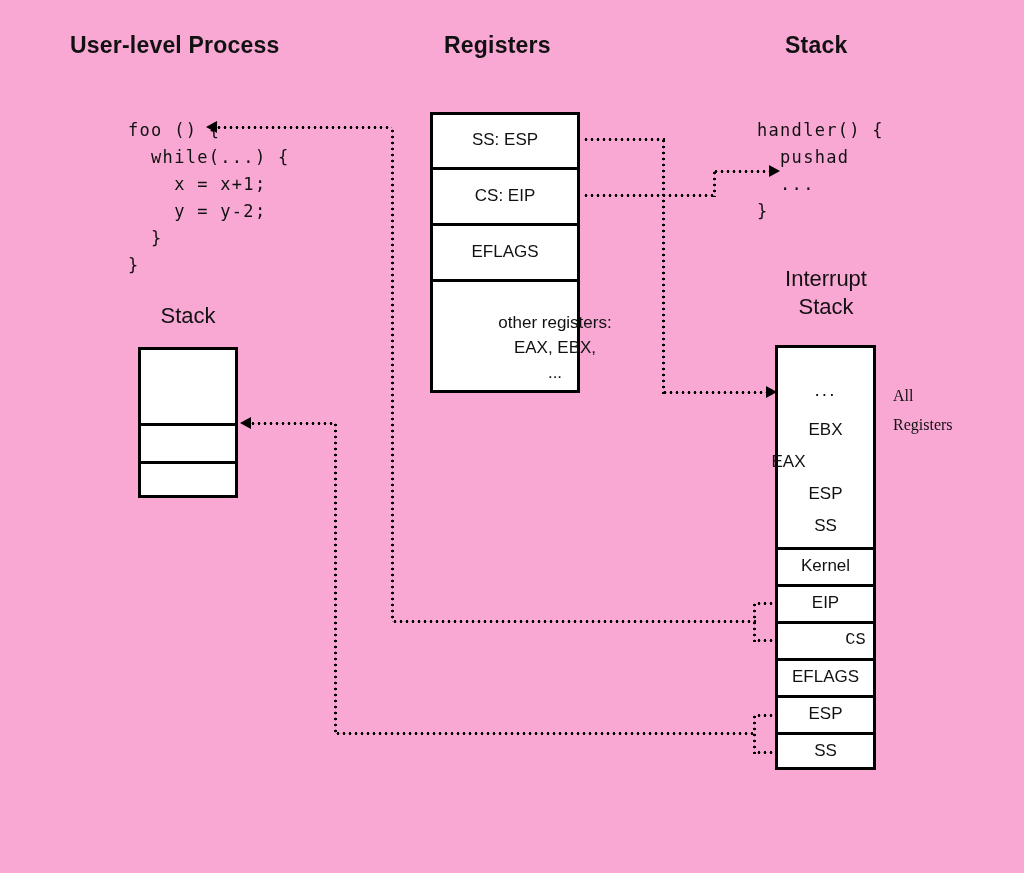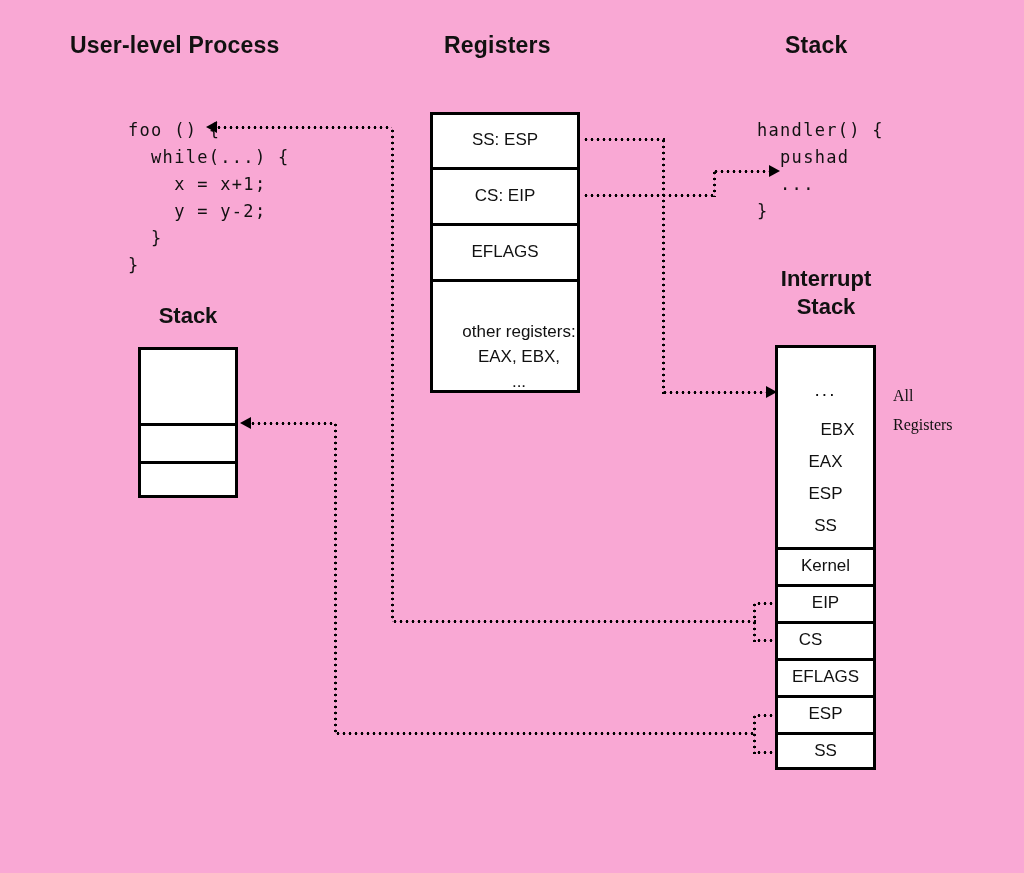--- a/index.html
+++ b/index.html
@@ -29,21 +29,21 @@
     font-family: "DejaVu Sans Mono", "Liberation Mono", monospace;
     font-size: 17px;
     line-height: 27px;
     letter-spacing: 1.3px;
     white-space: pre;
     color: #111111;
   }
   .sec-title {
     position: absolute;
     font-size: 22px;
-    font-weight: 700;
+    font-weight: 400;
     text-align: center;
     white-space: nowrap;
     color: #111111;
   }
   .sec-title.two-line {
     line-height: 28px;
     white-space: normal;
   }
   .box {
     position: absolute;
@@ -132,47 +132,47 @@
   <div class="divider" style="left:138px; top:461px; width:100px;"></div>
 
   <div class="box" style="left:430px; top:112px; width:150px; height:281px;"></div>
   <div class="divider" style="left:430px; top:167px; width:150px;"></div>
   <div class="divider" style="left:430px; top:223px; width:150px;"></div>
   <div class="divider" style="left:430px; top:279px; width:150px;"></div>
 
   <div class="cell-label" style="left:430px; top:130px; width:150px;">SS: ESP</div>
   <div class="cell-label" style="left:430px; top:186px; width:150px;">CS: EIP</div>
   <div class="cell-label" style="left:430px; top:242px; width:150px;">EFLAGS</div>
-  <div class="cell-label multi" style="left:430px; top:319px; width:178px; white-space:pre-line;">other registers:
+  <div class="cell-label multi" style="left:430px; top:310px; width:178px; white-space:pre-line;padding-left:36px;">other registers:
 EAX, EBX,
 ...</div>
 
   <div class="sec-title two-line" style="left:736px; top:265px; width:180px;">
     <div>Interrupt</div>
     <div>Stack</div>
   </div>
 
   <div class="box" style="left:775px; top:345px; width:101px; height:425px;"></div>
 
   <div class="cell-label" style="left:775px; top:379px; width:101px; font-size:19px; letter-spacing:2px;">...</div>
-  <div class="cell-label" style="left:775px; top:420px; width:101px;padding-left:12px;">EBX</div>
-  <div class="cell-label" style="left:775px; top:452px; width:101px;">EAX</div>
+  <div class="cell-label" style="left:775px; top:420px; width:101px;">EBX</div>
+  <div class="cell-label" style="left:738px; top:452px; width:101px;">EAX</div>
   <div class="cell-label" style="left:775px; top:484px; width:101px;">ESP</div>
   <div class="cell-label" style="left:775px; top:516px; width:101px;">SS</div>
 
   <div class="divider" style="left:775px; top:547px; width:101px;"></div>
   <div class="divider" style="left:775px; top:584px; width:101px;"></div>
   <div class="divider" style="left:775px; top:621px; width:101px;"></div>
   <div class="divider" style="left:775px; top:658px; width:101px;"></div>
   <div class="divider" style="left:775px; top:695px; width:101px;"></div>
   <div class="divider" style="left:775px; top:732px; width:101px;"></div>
 
   <div class="cell-label" style="left:775px; top:556px; width:101px;">Kernel</div>
   <div class="cell-label" style="left:775px; top:593px; width:101px;">EIP</div>
-  <div class="cell-label" style="left:770px; top:630px; width:81px;">CS</div>
+  <div class="cell-label" style="left:815px; top:630px; width:81px;font-family:Liberation Mono, monospace;">CS</div>
   <div class="cell-label" style="left:775px; top:667px; width:101px;">EFLAGS</div>
   <div class="cell-label" style="left:775px; top:704px; width:101px;">ESP</div>
   <div class="cell-label" style="left:775px; top:741px; width:101px;">SS</div>
 
   <div class="side-label" style="left:893px; top:381px;font-family:Liberation Serif, serif;">
     <div>All</div>
     <div>Registers</div>
   </div>
 
   <div class="dot-h" style="left:583px; top:138px; width:82px;"></div>

